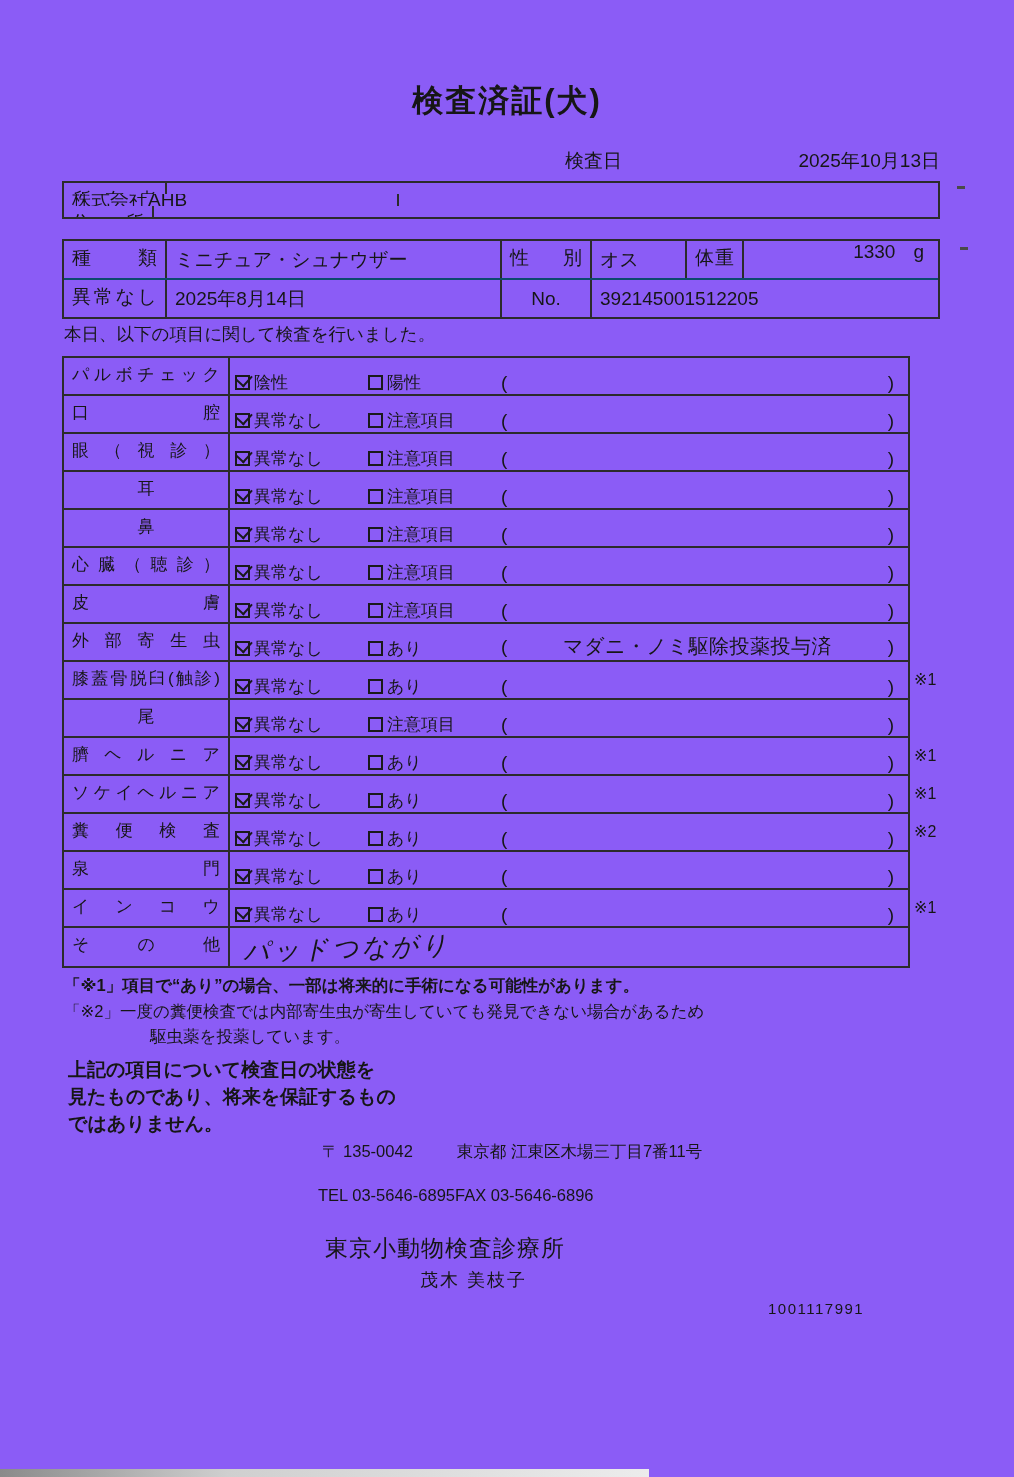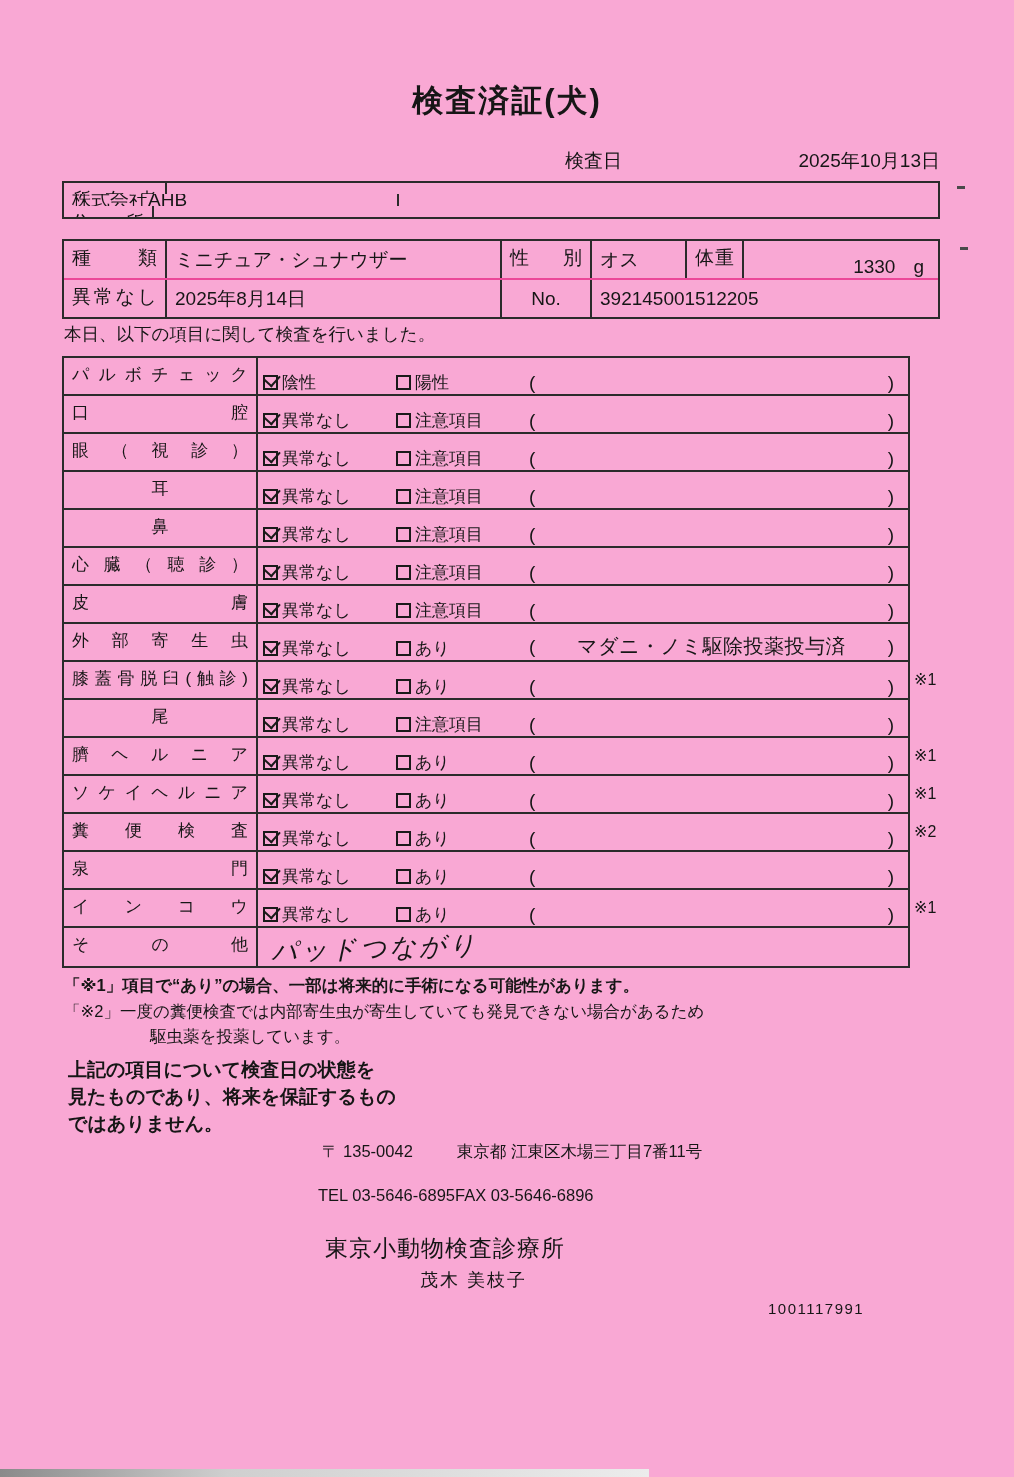--- a/index.html
+++ b/index.html
@@ -1,16 +1,16 @@
 <!DOCTYPE html>
 <html><head>
 <meta charset="utf-8">
 <style>
   html,body{margin:0;padding:0;background:#e8e8e8;}
-  .page{position:relative;width:1014px;height:1477px;background:#f9a8d4;
+  .page{position:relative;width:1014px;height:1477px;background:#8b5cf6;
         font-family:"Liberation Sans","DejaVu Sans",sans-serif;color:#161616;
         overflow:hidden;margin:0 auto;}
 
   
   .title{position:absolute;top:80px;left:0;width:100%;text-align:center;
          font-size:31px;font-weight:bold;letter-spacing:2px;}
   .date-row{position:absolute;top:148px;left:565px;width:375px;display:flex;
             justify-content:space-between;font-size:19px;}
 
   
@@ -19,34 +19,34 @@
   .cell.last{border-right:0;}
   .cell.jlabel{display:block;text-align:justify;text-align-last:justify;line-height:33px;}
   .cell.clabel{justify-content:center;}
   .w103{width:103px}.w335{width:335px}.w90{width:90px}.w95{width:95px}.w57{width:57px}
   .grow{flex:1;}
 
   .owner-table{position:absolute;top:181px;left:62px;width:878px;height:38px;
                border:2px solid #2b2b2b;display:flex;box-sizing:border-box;flex-direction:column;}
   .info-table{position:absolute;top:239px;left:62px;width:878px;
               border:2px solid #2b2b2b;box-sizing:border-box;}
-  .irow{display:flex;height:37px;border-bottom:2px solid #ec4899;}
+  .irow{display:flex;height:37px;border-bottom:2px solid #0c4a6e;}
   .irow.last{border-bottom:0;}
-  .weight-cell{flex:1;display:flex;align-items:flex-end;justify-content:flex-end;
+  .weight-cell{flex:1;display:flex;align-items:flex-start;justify-content:flex-end;
                gap:18px;padding:0 14px 0 8px;font-size:19px;box-sizing:border-box;}
 
   .intro{position:absolute;top:322px;left:64px;font-size:17.5px;}
 
   
   .check-table{position:absolute;top:356px;left:62px;width:848px;
                border:2px solid #2b2b2b;box-sizing:border-box;}
   .check-row{display:flex;height:38px;border-bottom:2px solid #2b2b2b;
              position:relative;box-sizing:border-box;}
   .check-row:last-child{border-bottom:0;border-radius:19px;}
-  .row-label{width:194px;border-right:2px solid #2b2b2b;box-sizing:border-box;
+  .row-label{width:166px;border-right:2px solid #2b2b2b;box-sizing:border-box;
              padding:0 8px;font-size:17px;line-height:34px;
              text-align:justify;text-align-last:justify;overflow:hidden;}
   .row-label.center{text-align:center;text-align-last:center;}
   .row-content{flex:1;display:flex;align-items:flex-end;padding-left:5px;}
   .opt{display:flex;align-items:center;font-size:17px;width:133px;flex:0 0 auto;}
   .cb{width:15px;height:15px;border:2px solid #1a1a1a;box-sizing:border-box;
       position:relative;flex:0 0 auto;margin-right:4px;}
   .cb.checked::after{content:"";position:absolute;left:0px;top:-4px;width:12px;height:9px;
       border-left:2.5px solid #1a1a1a;border-bottom:2.5px solid #1a1a1a;
       transform:rotate(-48deg);}

